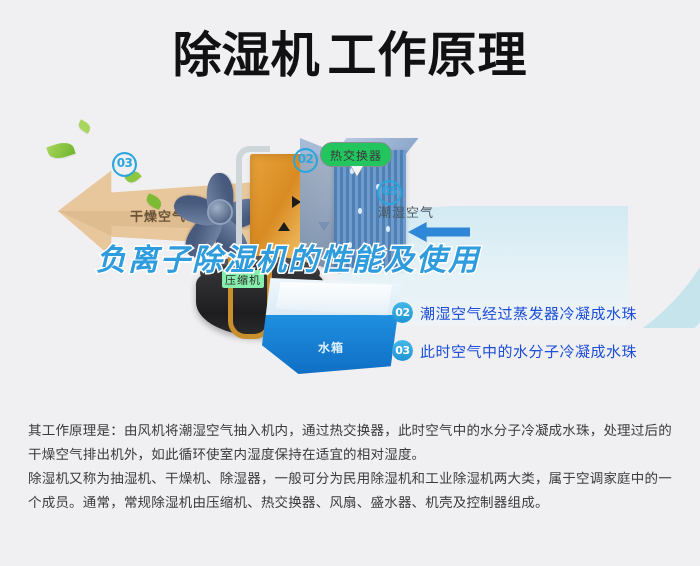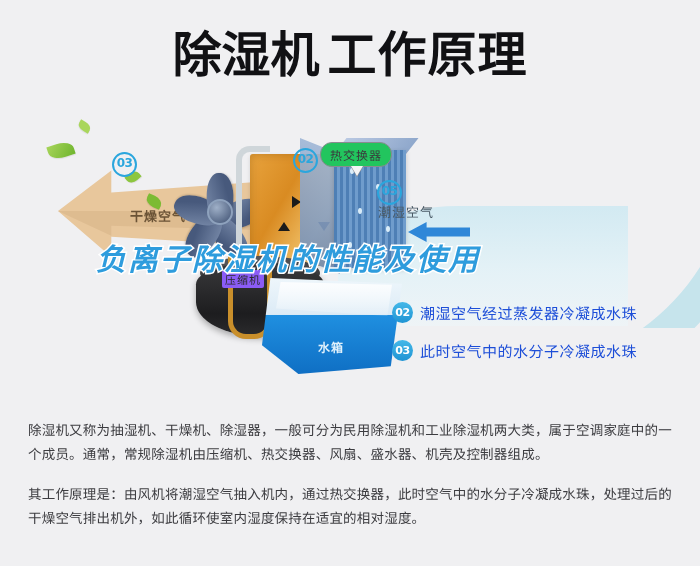--- a/index.html
+++ b/index.html
@@ -140,21 +140,21 @@
     background:linear-gradient(180deg,#3a3a3c 0%,#1d1d1f 70%,#2b2b2d 100%);
     border-radius:50%/30% 30% 46% 46%;
     box-shadow:0 3px 6px rgba(0,0,0,.3);
   }
   .drum-top{
     position:absolute;left:200px;top:146px;width:120px;height:34px;border-radius:50%;
     background:radial-gradient(ellipse at 45% 35%,#6c6c70,#2a2a2c);
   }
   .comp-label{
     position:absolute;left:222px;top:160px;
-    font-size:11px;color:#2b2b2b;background:#8b5cf6;
+    font-size:11px;color:#2b2b2b;background:#86efac;
     padding:1px 3px;border-radius:2px;letter-spacing:1px;
   }
   .u-pipe{
     position:absolute;left:228px;top:146px;width:34px;height:78px;
     border:5px solid #c98f2b;border-top:none;border-radius:0 0 18px 18px;
   }
 
   
   .tank{
     position:absolute;left:262px;top:168px;width:140px;height:96px;
@@ -304,17 +304,17 @@
         <span class="legend-badge">03</span>
         <span class="legend-text">此时空气中的水分子冷凝成水珠</span>
       </div>
     </div>
 
   </div>
 
   <div class="overlay">负离子除湿机的性能及使用</div>
 
   <div class="body-copy">
+    <p class="para second">其工作原理是：由风机将潮湿空气抽入机内，通过热交换器，此时空气中的水分子冷凝成水珠，处理过后的干燥空气排出机外，如此循环使室内湿度保持在适宜的相对湿度。</p>
     <p class="para">除湿机又称为抽湿机、干燥机、除湿器，一般可分为民用除湿机和工业除湿机两大类，属于空调家庭中的一个成员。通常，常规除湿机由压缩机、热交换器、风扇、盛水器、机壳及控制器组成。</p>
-    <p class="para second">其工作原理是：由风机将潮湿空气抽入机内，通过热交换器，此时空气中的水分子冷凝成水珠，处理过后的干燥空气排出机外，如此循环使室内湿度保持在适宜的相对湿度。</p>
   </div>
 
 </div>
 
 </body></html>

